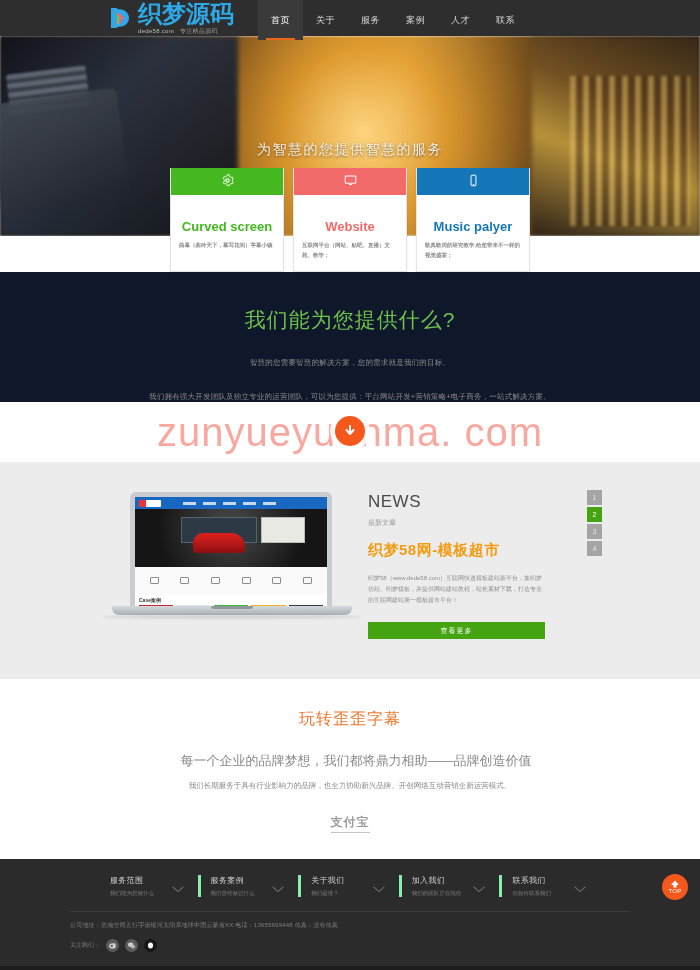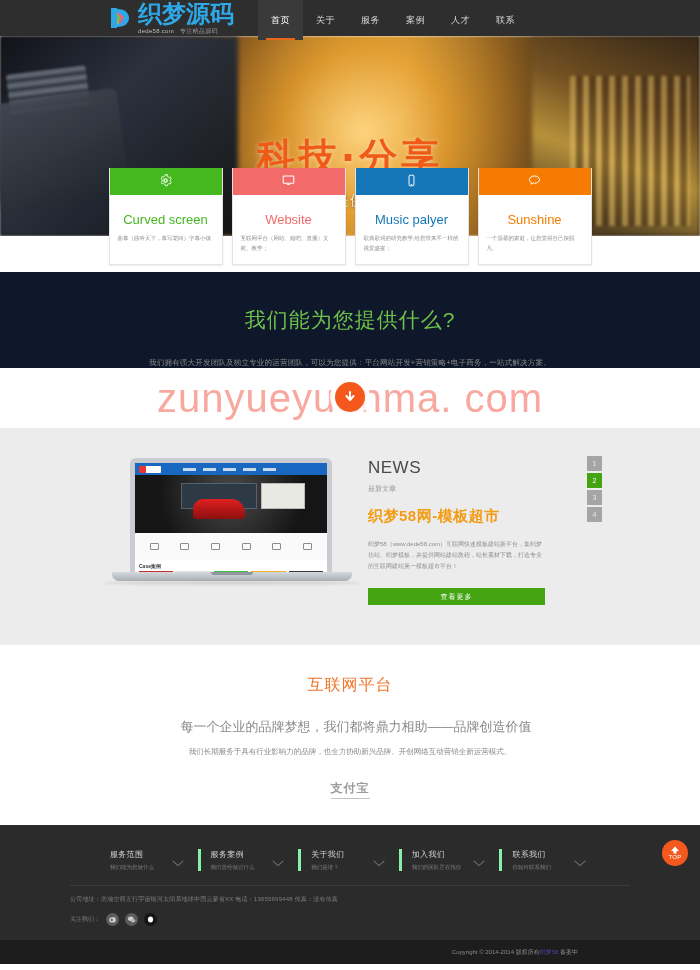--- a/index.html
+++ b/index.html
@@ -83,21 +83,21 @@
   .cards-band { position: relative; height: 104px; background: transparent; margin-top: -68px; z-index: 10; }
   .cards { display: flex; justify-content: center; gap: 9px; }
   .card {
     width: 114px; background: #ffffff; border: 1px solid #e4e4e4; border-top: none;
     box-shadow: 0 1px 2px rgba(0,0,0,.08);
   }
   .card-head {
     height: 27px; display: flex; align-items: center; justify-content: center; color: #fff;
   }
   .card-head svg { width: 13px; height: 13px; }
-  .card-body { padding: 17px 8px 11px; text-align: center; }
+  .card-body { padding: 24px 8px 11px; text-align: center; font-weight: bold; }
   .card-title { font-size: 13px; margin-bottom: 7px; font-family: "Liberation Sans", sans-serif; }
   .card-desc { font-size: 5.5px; line-height: 1.75; color: #8d8d8d; text-align: left; }
 
   
   .offer { text-align: center; padding-top: 34px; background:#0f172a; }
   .offer-title { font-size: 21px; color: #6dc24b; letter-spacing: 1px; }
   .offer-p1 { margin-top: 24px; font-size: 7.5px; color: #8a8a8a; letter-spacing: .2px; }
   .offer-p2 { margin-top: 24px; font-size: 7.5px; color: #8a8a8a; letter-spacing: .2px; }
 
   
@@ -176,21 +176,21 @@
   .wz-p1 { margin-top: 22px; font-size: 13px; color: #8a8a8a; margin-left: 12px; }
   .wz-p2 { margin-top: 11px; font-size: 7.5px; color: #8a8a8a; }
   .alipay {
     margin: 23px auto 0; font-size: 12px; color: #9b9b9b; letter-spacing: 1px;
     border-bottom: 1px solid #c4c4c4; display: inline-block; padding-bottom: 1px;
     font-family: "DejaVu Serif", serif; font-weight: bold;
   }
 
   
   .footer { background: #2b2b2b; padding: 16px 0 0; position: relative; }
-  .fcols { width: 500px; margin: 8px auto; display: flex; }
+  .fcols { width: 500px; margin: 0 auto; display: flex; }
   .fcol {
     flex: 1; display: flex; align-items: flex-start; justify-content: space-between;
     padding-left: 10px; border-left: 3px solid #86efac; cursor: pointer;
   }
   .fcol:first-child { border-left: none; }
   .fcol-t { font-size: 8px; color: #d2d2d2; letter-spacing: .3px; }
   .fcol-s { font-size: 5.5px; color: #7c7c7c; margin-top: 4px; }
   .chev { margin-right: 14px; margin-top: 4px; }
   .chev svg { width: 12px; height: 7px; }
   .fdiv { width: 560px; margin: 14px auto 0; height: 1px; background: #3a3a3a; }
@@ -264,21 +264,20 @@
         </div>
       </div>
   </div>
 
   <div class="hero">
     <div class="hero-bg"></div>
     <div class="hero-books"></div>
     <div class="hero-tablet"></div>
     <div class="hero-shelf"></div>
     <div class="hero-inner">
-      <div class="hero-title">科技·分享</div>
       <div class="hero-sub">为智慧的您提供智慧的服务</div>
     </div>
   </div>
 
   <div class="cards-band">
     <div class="cards" id="cards">
         <div class="card">
           <div class="card-head" style="background:#44b81e">
             <span><svg viewBox="0 0 16 16">
                 <path d="M8 5.2a2.8 2.8 0 100 5.6 2.8 2.8 0 000-5.6zm0 4.1a1.3 1.3 0 110-2.6 1.3 1.3 0 010 2.6z" fill="#fff"></path>
@@ -307,36 +306,26 @@
             <span><svg viewBox="0 0 16 16">
                 <rect x="5" y="1.5" width="6" height="13" rx="1.1" fill="none" stroke="#fff" stroke-width="1.2"></rect>
                 <rect x="7" y="12.4" width="2" height="1" rx=".5" fill="#fff"></rect>
               </svg></span>
           </div>
           <div class="card-body">
             <div class="card-title" style="color:#1577b8">Music palyer</div>
             <div class="card-desc">歌典歌词的研究教学,给您带来不一样的视觉盛宴；</div>
           </div>
         </div>
-        <div class="card">
-          <div class="card-head" style="background:#f57c00">
-            <span><svg viewBox="0 0 16 16">
-                <path d="M8 2.4c-3.4 0-6.2 2-6.2 4.5 0 1.5 1 2.8 2.6 3.6-.2.9-.9 1.9-.9 1.9s1.9-.5 2.9-1.2c.5.1 1.1.2 1.6.2 3.4 0 6.2-2 6.2-4.5S11.4 2.4 8 2.4z" fill="none" stroke="#fff" stroke-width="1.2"></path>
-              </svg></span>
-          </div>
-          <div class="card-body">
-            <div class="card-title" style="color:#f57c00">Sunshine</div>
-            <div class="card-desc">一个温馨的家庭，让您觉得自己摆脱凡。</div>
-          </div>
-        </div>
       </div>
   </div>
 
   <div class="offer">
     <div class="offer-title">我们能为您提供什么?</div>
+    <div class="offer-p1">智慧的您需要智慧的解决方案，您的需求就是我们的目标。</div>
     <div class="offer-p2">我们拥有强大开发团队及独立专业的运营团队，可以为您提供：平台网站开发+营销策略+电子商务，一站式解决方案。</div>
   </div>
 
   <div class="watermark-zone">
     <div class="watermark">zunyueyuanma. com</div>
     <div class="down-btn">
       <svg viewBox="0 0 12 12">
           <path d="M6 1 L6 8 M2.5 5 L6 9 L9.5 5" stroke="#fff" stroke-width="2" fill="none" stroke-linecap="round" stroke-linejoin="round"></path>
         </svg>
     </div>
@@ -396,21 +385,21 @@
       <div class="pager" id="pager">
           <span class="">1</span>
           <span class="active">2</span>
           <span class="">3</span>
           <span class="">4</span>
         </div>
     </div>
   </div>
 
   <div class="wz">
-    <div class="wz-title">互联网平台</div>
+    <div class="wz-title">玩转歪歪字幕</div>
     <div class="wz-p1">每一个企业的品牌梦想，我们都将鼎力相助——品牌创造价值</div>
     <div class="wz-p2">我们长期服务于具有行业影响力的品牌，也全力协助新兴品牌。开创网络互动营销全新运营模式。</div>
     <div class="alipay">支付宝</div>
   </div>
 
   <div class="footer">
     <div class="fcols" id="fcols">
         <div class="fcol">
           <div>
             <div class="fcol-t">服务范围</div>

